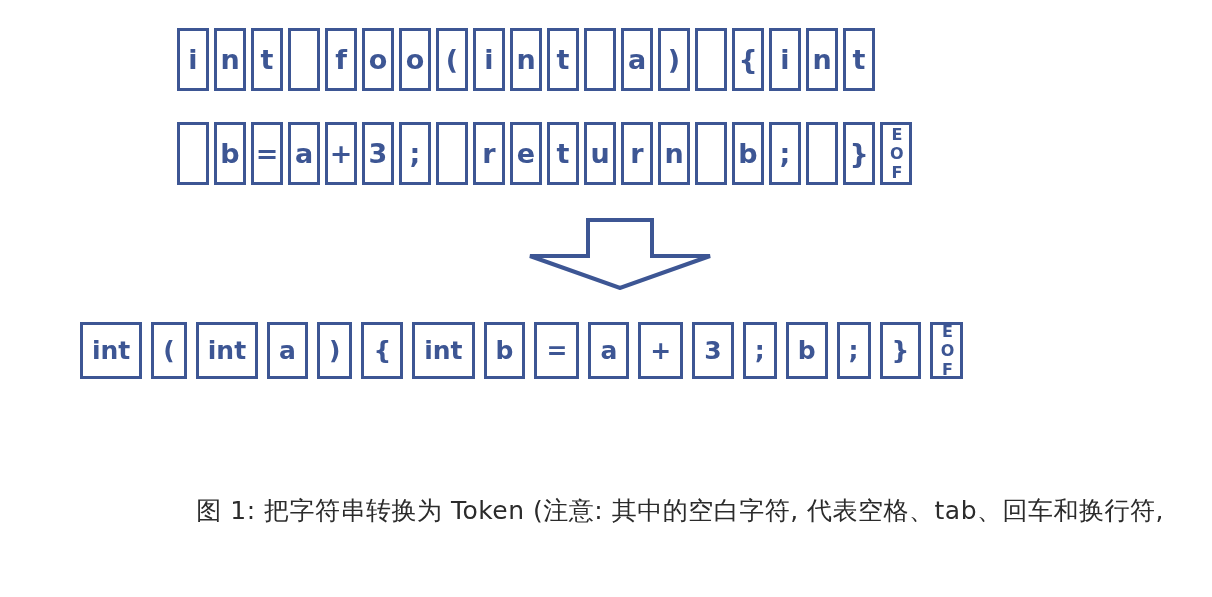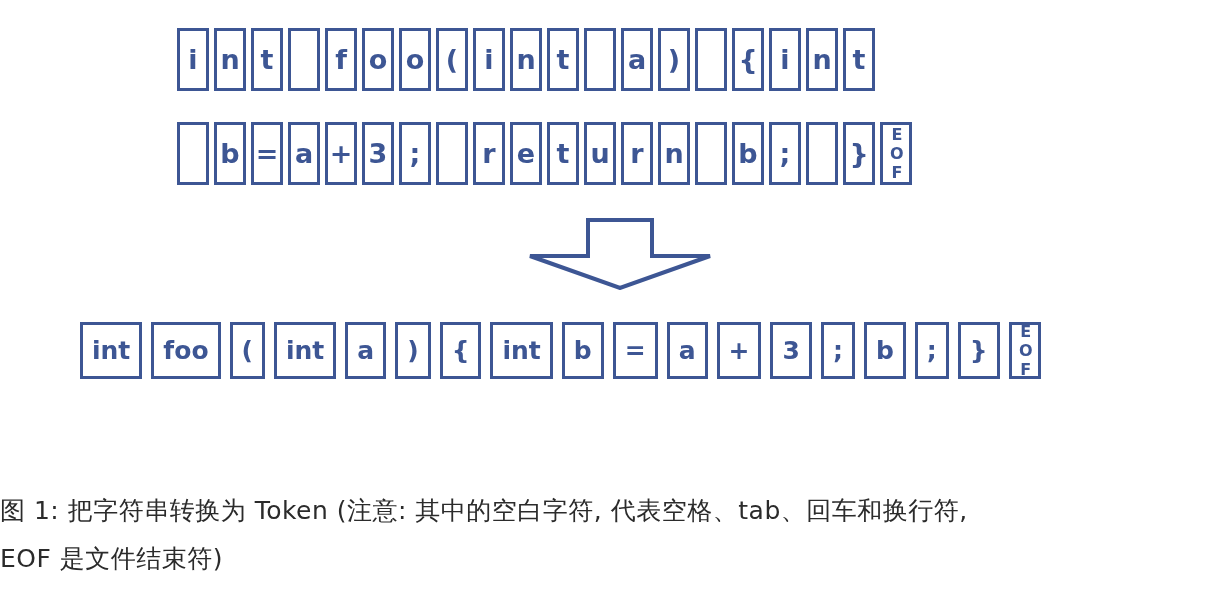--- a/index.html
+++ b/index.html
@@ -103,21 +103,21 @@
   .token-cell.eof {
     padding: 0 6px;
   }
 
   
   #caption {
     position: absolute;
     left: 0;
     top: 487px;
     width: 1164px;
-    text-align: left;
+    text-align: right;
     color: #2b2b2b;
     font-family: "DejaVu Sans", "Liberation Sans", sans-serif;
     font-size: 25px;
     line-height: 48px;
     letter-spacing: 0.5px;
   }
   #caption .caption-line {
     display: block;
     white-space: nowrap;
   }
@@ -254,23 +254,20 @@
     <svg width="184" height="72" viewBox="0 0 184 72" xmlns="http://www.w3.org/2000/svg">
       <polygon points="60,2 124,2 124,38 182,38 92,70 2,38 60,38" fill="#ffffff" stroke="#3d5694" stroke-width="4" stroke-linejoin="miter"></polygon>
     </svg>
   </div>
 
   <div id="token-row">
       <div class="token-cell">
         <span class="glyph">int</span>
       </div>
       <div class="token-cell">
-        <span class="glyph">foo</span>
-      </div>
-      <div class="token-cell">
         <span class="glyph">(</span>
       </div>
       <div class="token-cell">
         <span class="glyph">int</span>
       </div>
       <div class="token-cell">
         <span class="glyph">a</span>
       </div>
       <div class="token-cell">
         <span class="glyph">)</span>
@@ -308,16 +305,15 @@
       <div class="token-cell">
         <span class="glyph">}</span>
       </div>
       <div class="token-cell eof">
         <span class="glyph">EOF</span>
       </div>
     </div>
 
   <div id="caption">
     <span class="caption-line">图 1: 把字符串转换为 Token (注意: 其中的空白字符, 代表空格、tab、回车和换行符,</span>
-    <span class="caption-line">EOF 是文件结束符)</span>
   </div>
 
 </div>
 
 </body></html>

